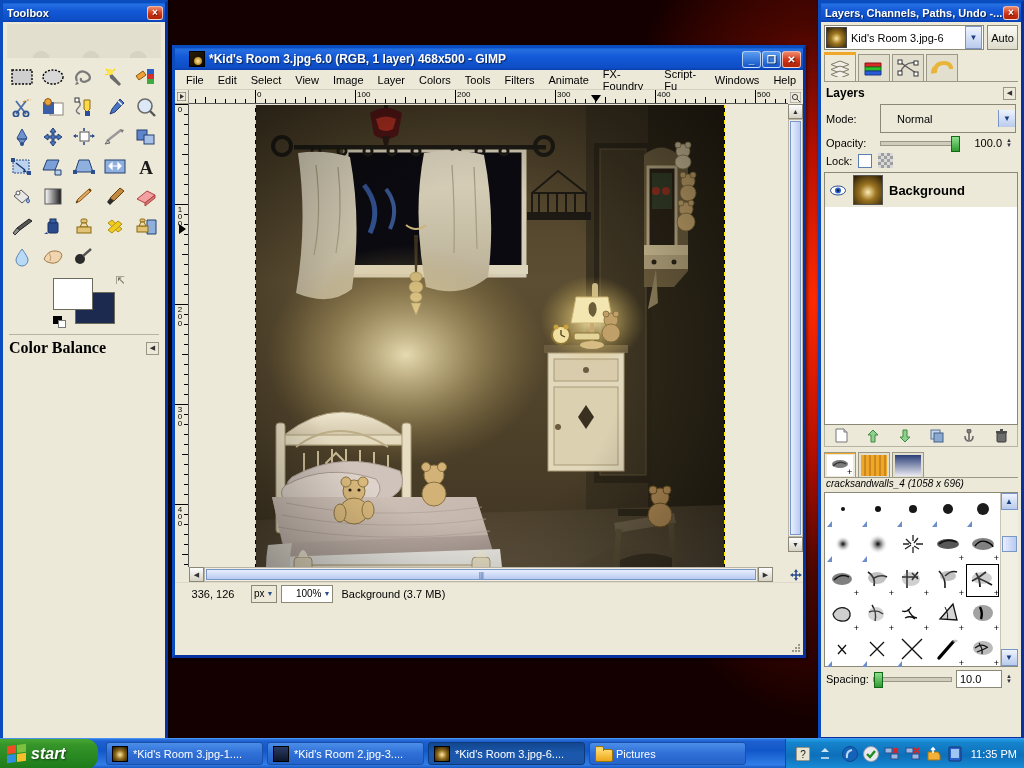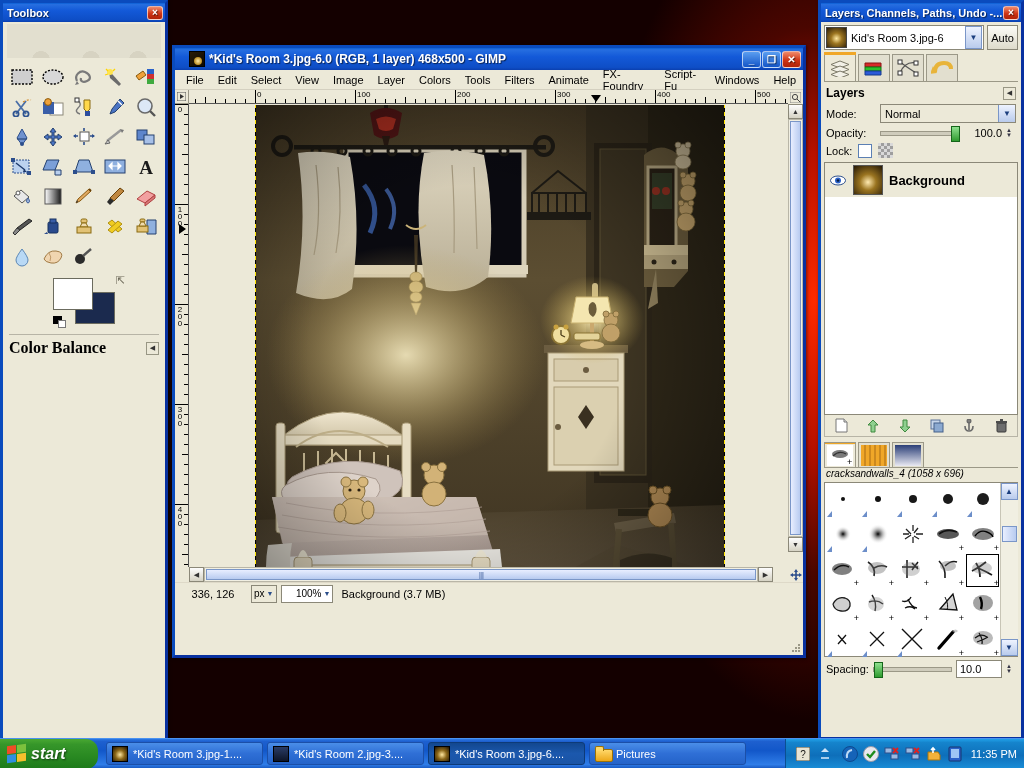--- a/index.html
+++ b/index.html
@@ -234,22 +234,22 @@
   }
   .dtab.active { background: #ece9d8; }
   .dtab.active::before {
     content: ""; position: absolute; left: -1px; right: -1px; top: -3px; height: 3px; background: #f0a728;
   }
   .panel-head { display: flex; align-items: center; padding: 4px 2px 2px 2px; }
   .panel-head b { flex: 1; font-size: 12px; }
   .rowlabel { display: flex; align-items: center; gap: 6px; padding: 2px; font-size: 11px; }
   .rowlabel .lab { width: 48px; }
   .modebox {
-    flex: 1; height: 19px; border: 1px solid #8b8878; background: #ece9d8;
-    display: flex; align-items: center; padding-left: 4px; font-size: 11px; cursor: pointer;
+    flex: 1; height: 29px; border: 1px solid #8b8878; background: #ece9d8;
+    display: flex; align-items: center; padding-left: 16px; font-size: 11px; cursor: pointer;
   }
   .modebox .dd {
     margin-left: auto; width: 17px; height: 17px; background: linear-gradient(180deg,#eef3ff,#b9cbec);
     border-left: 1px solid #7a96c8; display: flex; align-items: center; justify-content: center;
     font-size: 8px; color: #1b3e7e;
   }
   .slider-wrap { flex: 1; display: flex; align-items: center; gap: 4px; }
   .slider { flex: 1; height: 5px; background: #cfccbc; border: 1px solid #9b9887; position: relative; }
   .slider .knob {
     position: absolute; right: -3px; top: -6px; width: 9px; height: 16px;

